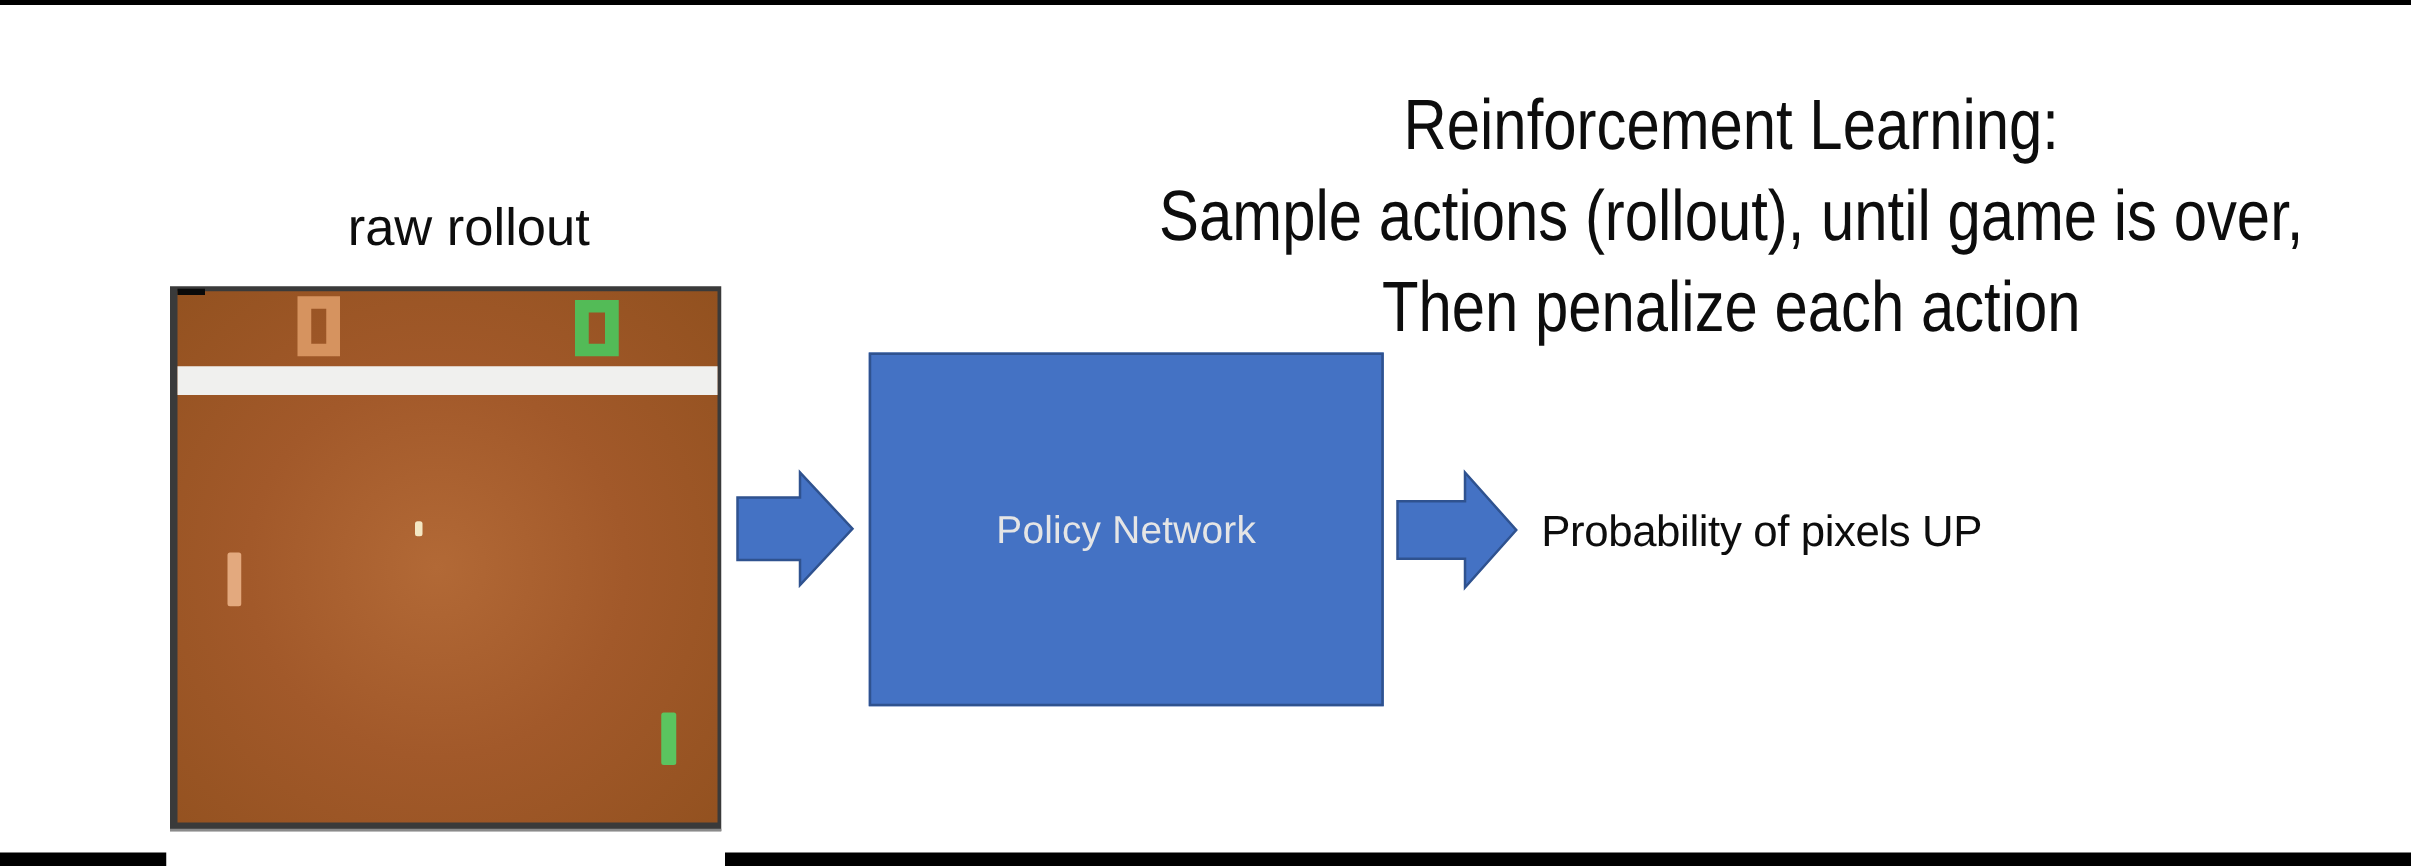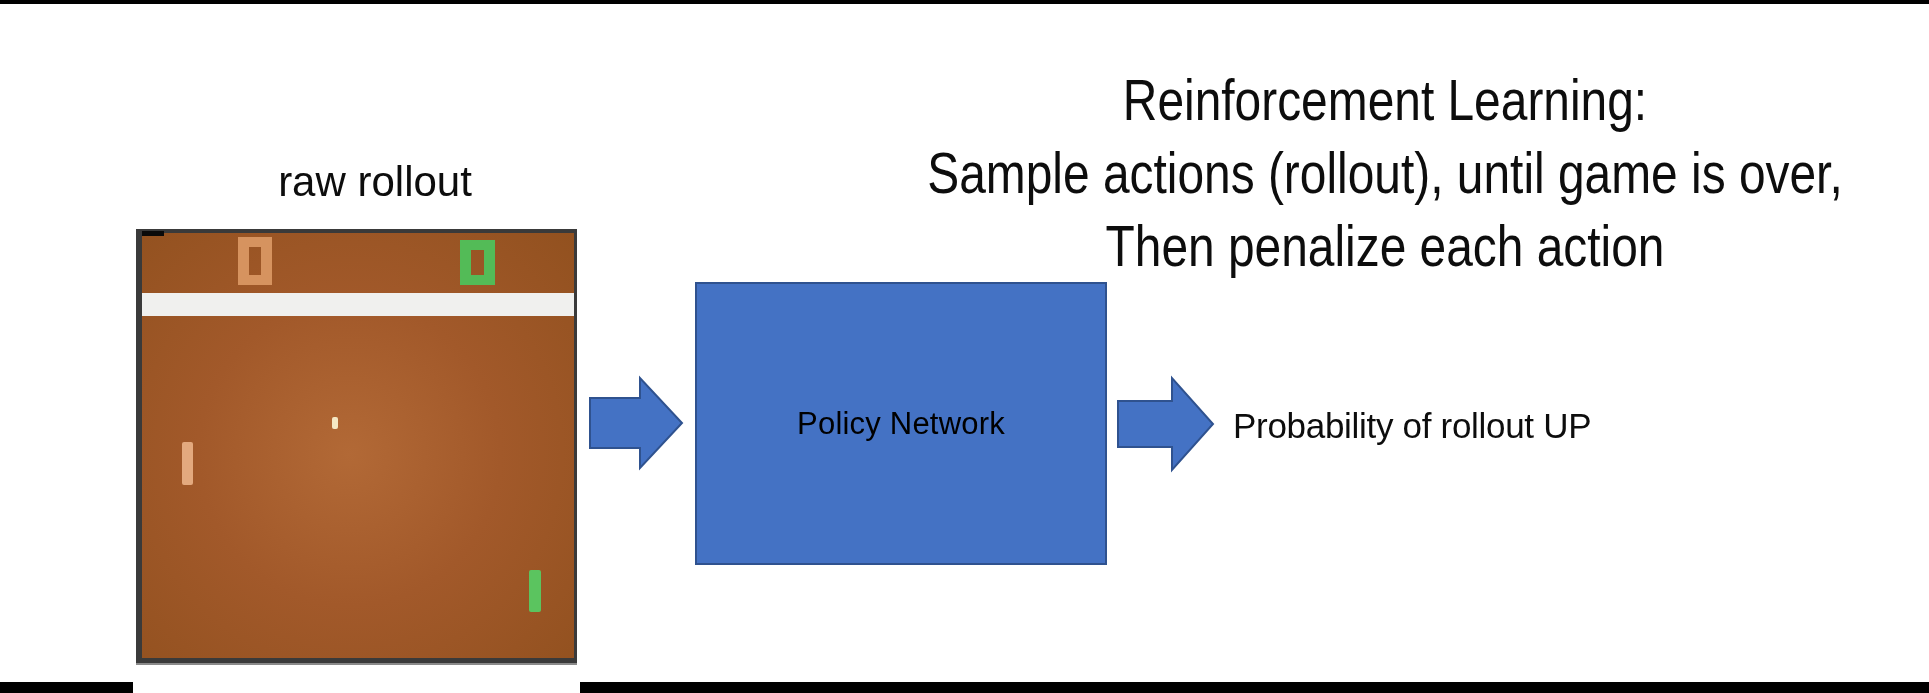--- a/index.html
+++ b/index.html
@@ -67,21 +67,21 @@
   
   .policy-box {
     left: 695px; top: 282px; width: 412px; height: 283px;
     box-sizing: border-box;
     background: #4472c4;
     border: 2px solid #2f528f;
     display: flex; align-items: center; justify-content: center;
     z-index: 4;
   }
   .policy-box span {
-    color: #000000;
+    color: #e5e5e5;
     font-size: 31px;
     letter-spacing: 0.2px;
   }
 
   
   .arrow-svg { z-index: 4; }
   .arrow-svg polygon { fill: #4472c4; stroke: #2f528f; stroke-width: 2; }
 
   
   .out-label {
@@ -128,15 +128,15 @@
   </svg>
 
   <div class="abs policy-box">
     <span>Policy Network</span>
   </div>
 
   <svg class="abs arrow-svg" style="left:1113px; top:373px;" width="105" height="102" viewBox="1113 373 105 102">
     <polygon points="1118,401 1172,401 1172,378 1213,424 1172,470 1172,447 1118,447"></polygon>
   </svg>
 
-  <div class="abs out-label">Probability of rollout UP</div>
+  <div class="abs out-label">Probability of pixels UP</div>
 
 </div>
 
 </body></html>

